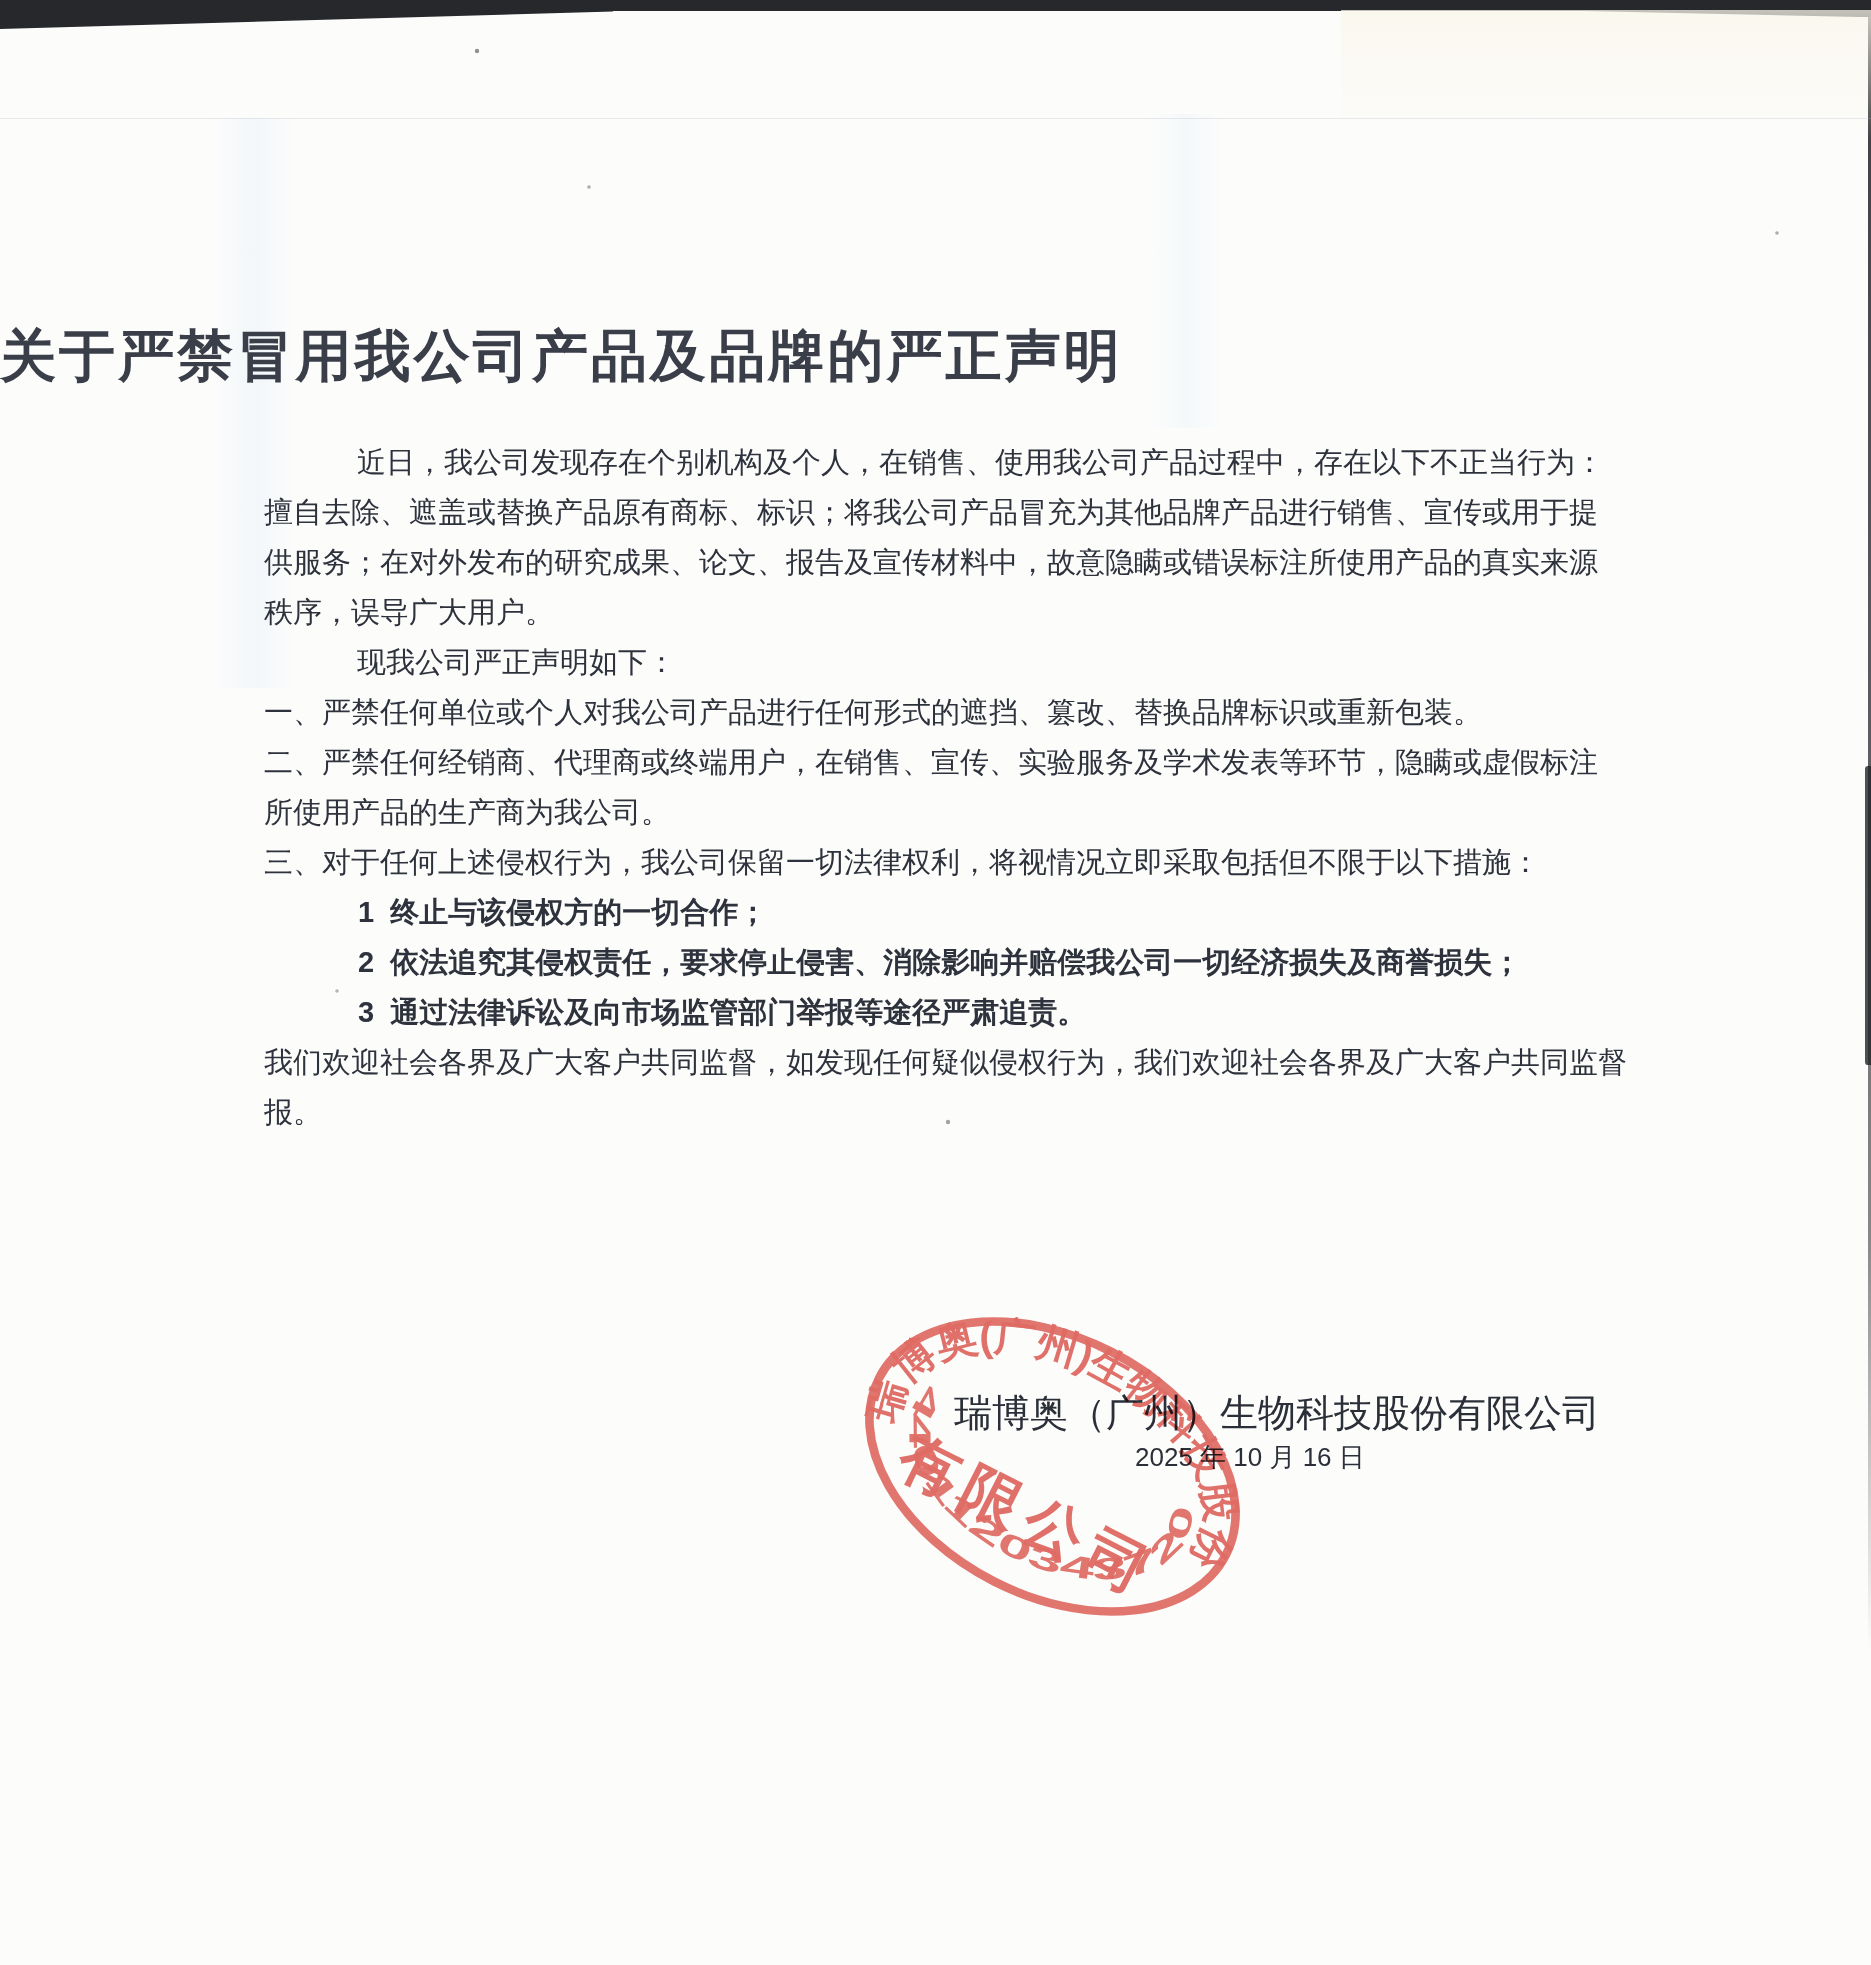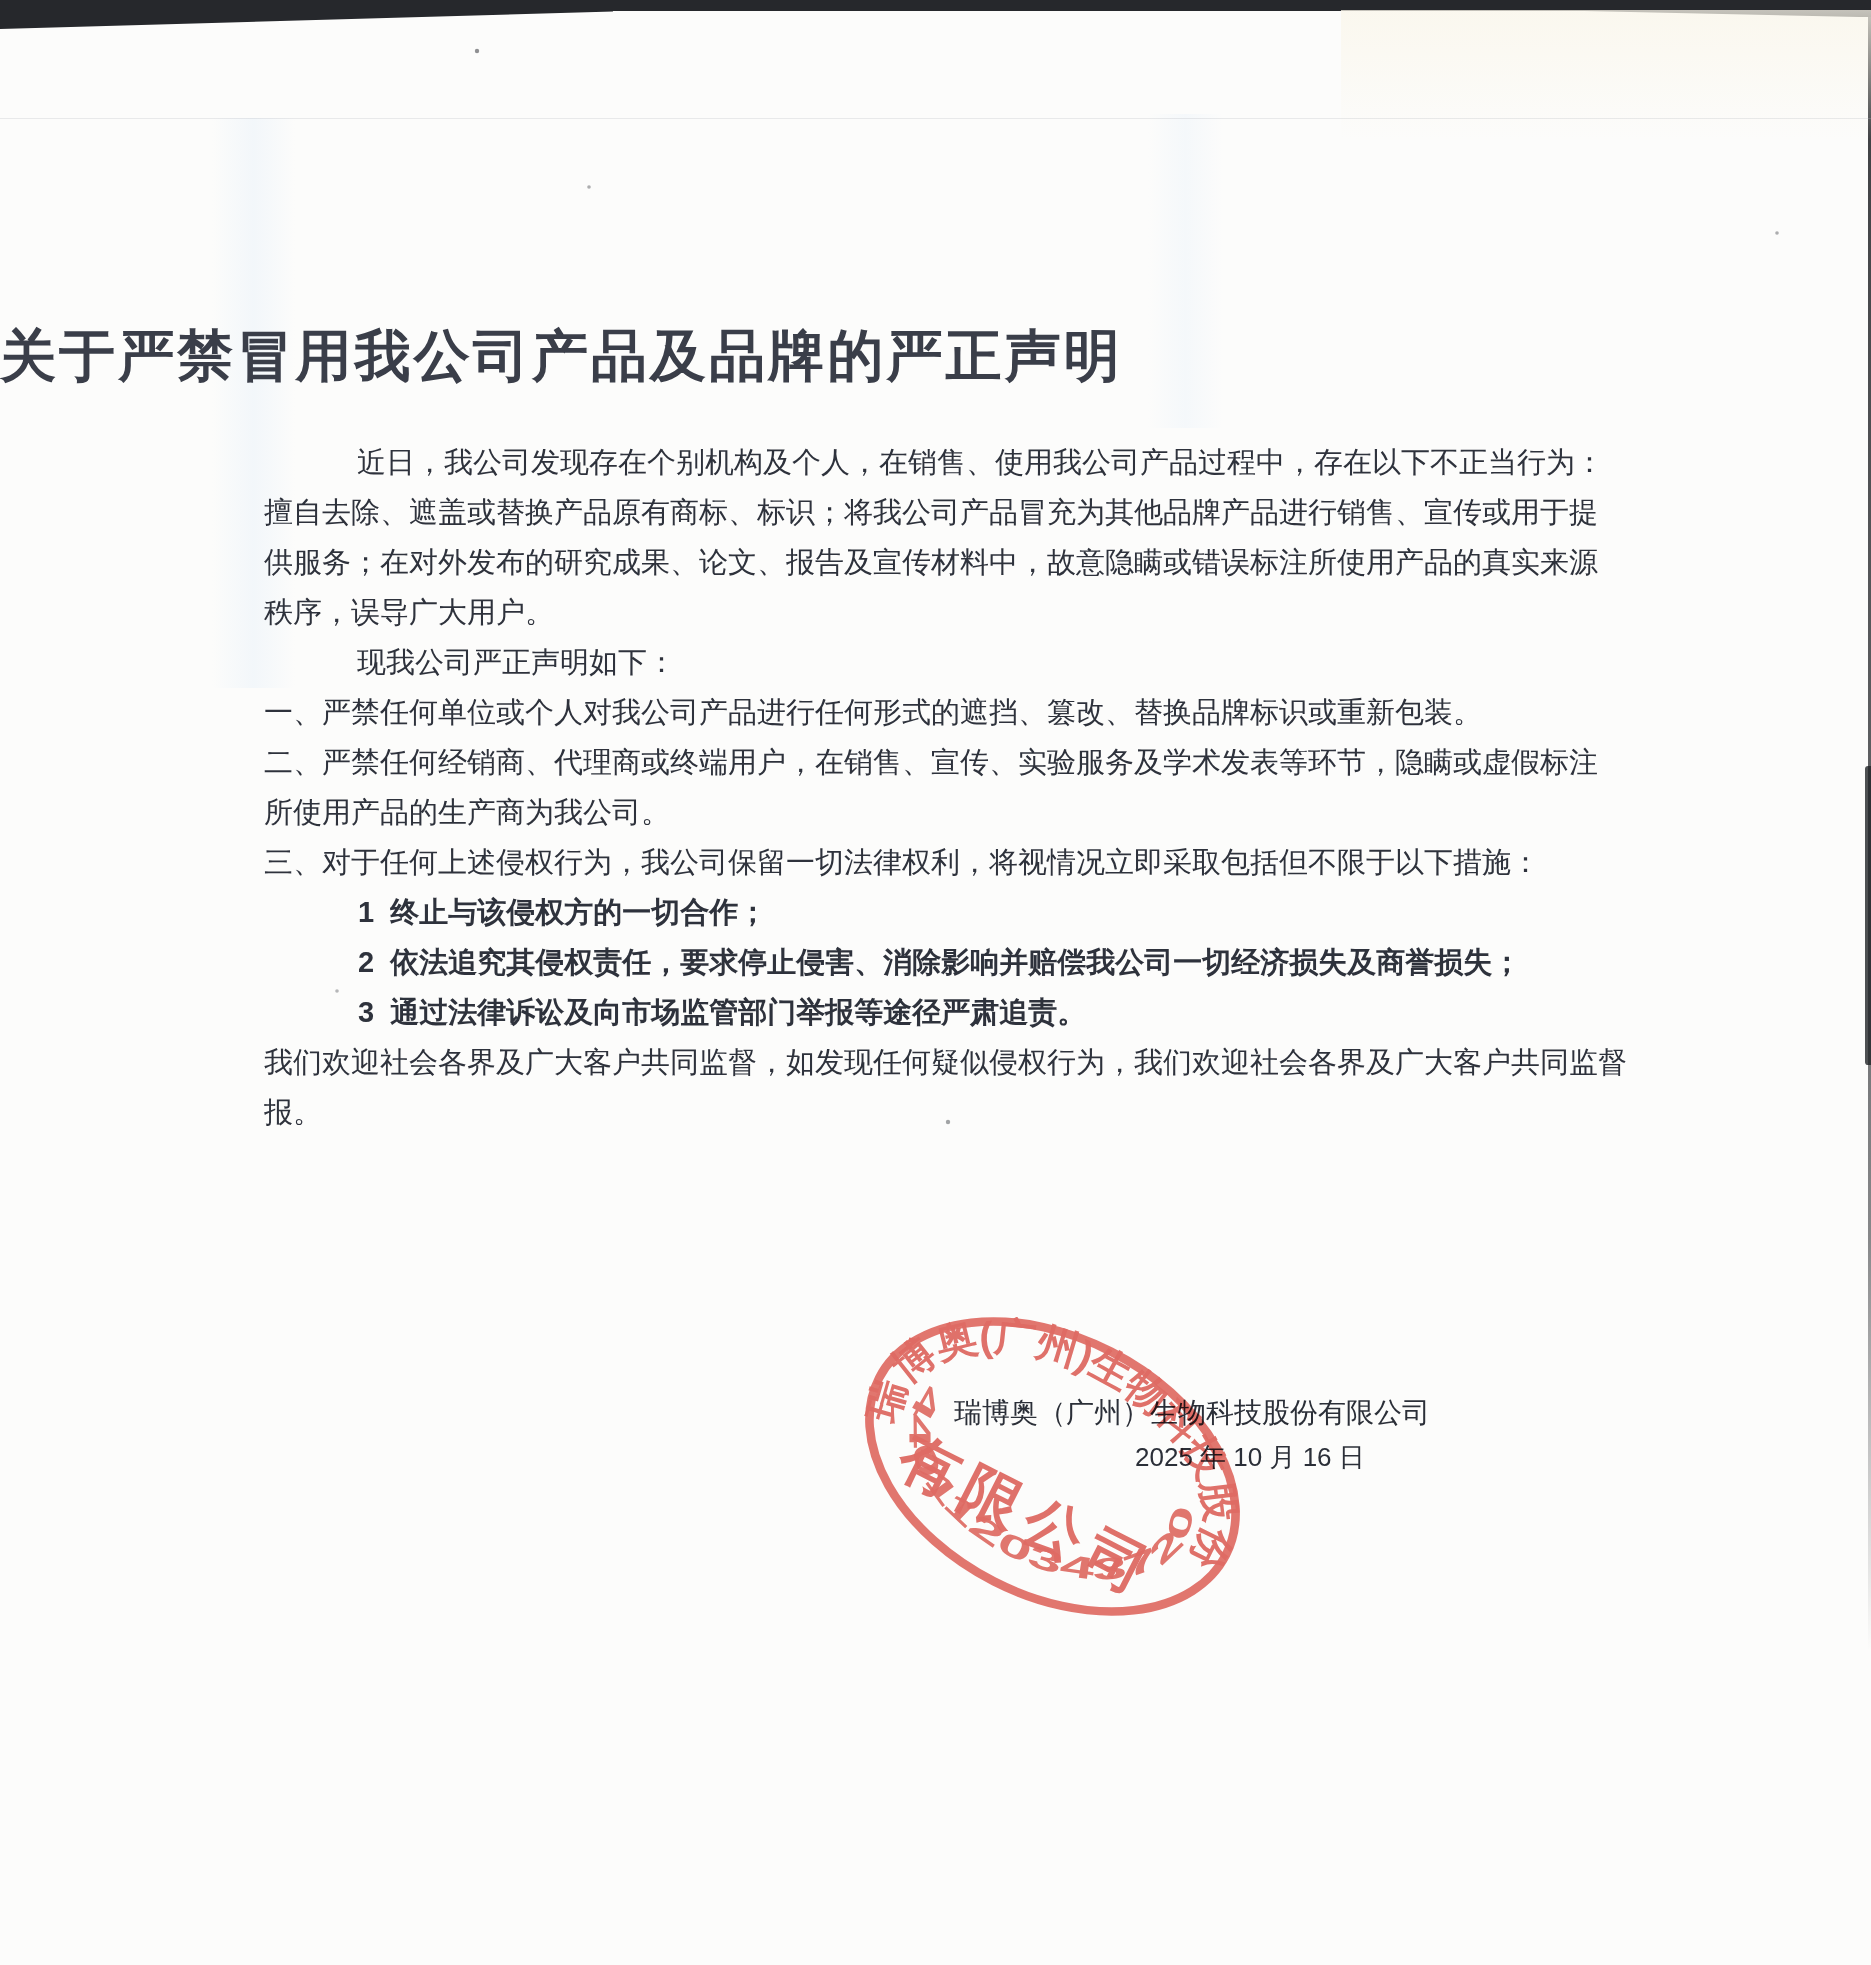--- a/index.html
+++ b/index.html
@@ -38,21 +38,21 @@
   .title{
     position:absolute;left:0;top:319px;width:100%;
     font-size:56px;font-weight:bold;
     letter-spacing:3.1px;color:#3a3e49;white-space:pre;
   }
   .body-text{position:absolute;left:264px;top:437px;width:1315px;}
   .line{height:50px;line-height:50px;font-size:29px;white-space:pre;color:#2e323c;}
   .ind-1{padding-left:93px;}
   .ind-2{padding-left:94px;font-weight:bold;}
   .signature{position:absolute;left:954px;top:1391px;width:668px;}
-  .sig-company{font-size:28px;line-height:44px;white-space:pre;color:#2b2f38;}
+  .sig-company{font-size:38px;line-height:44px;white-space:pre;color:#2b2f38;}
   .sig-date{font-size:26px;line-height:44px;white-space:pre;color:#2b2f38;padding-left:181px;}
   
   .seal{position:absolute;left:848px;top:1317px;width:409px;height:299px;
     mix-blend-mode:multiply;opacity:.88;}
 </style>
 </head>
 <body>
 
 <div class="page">
 

